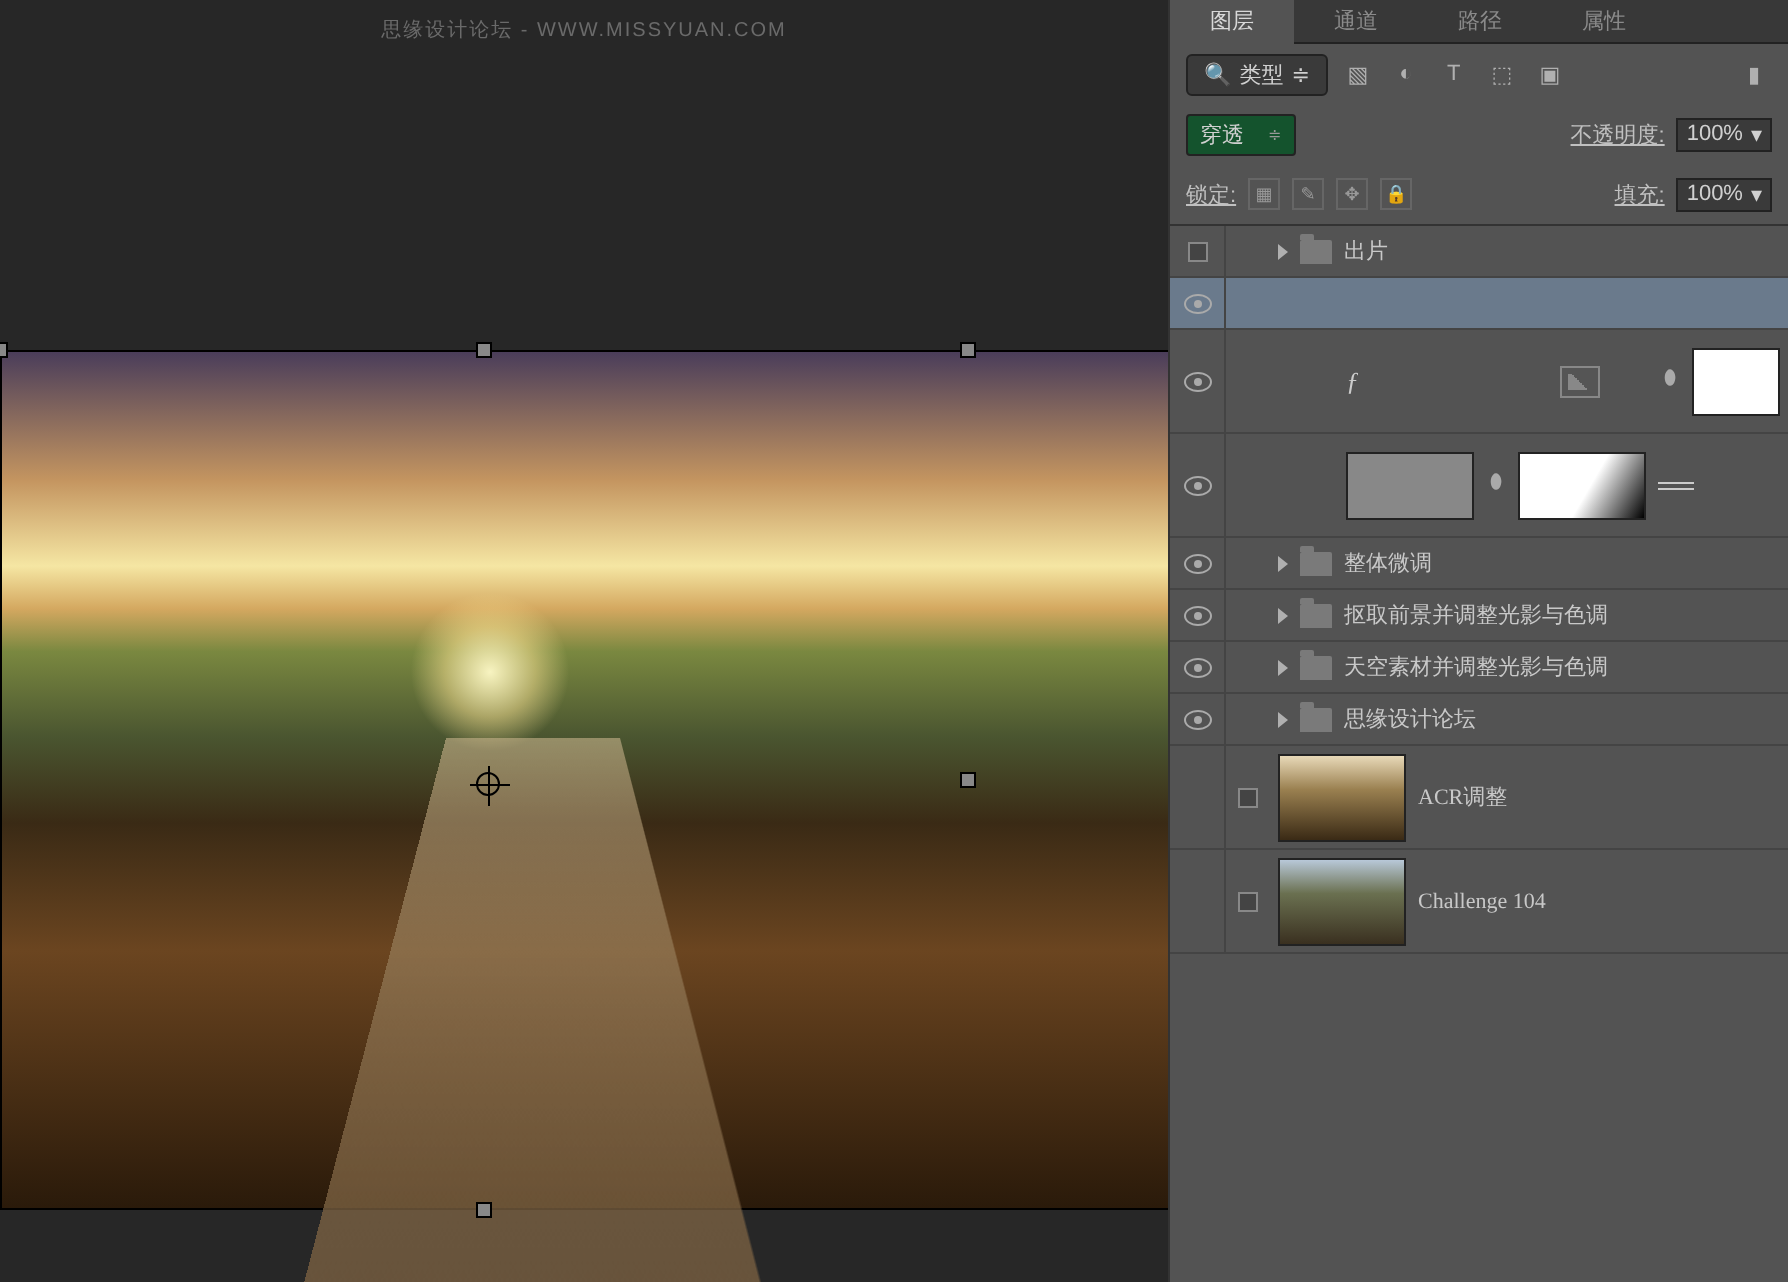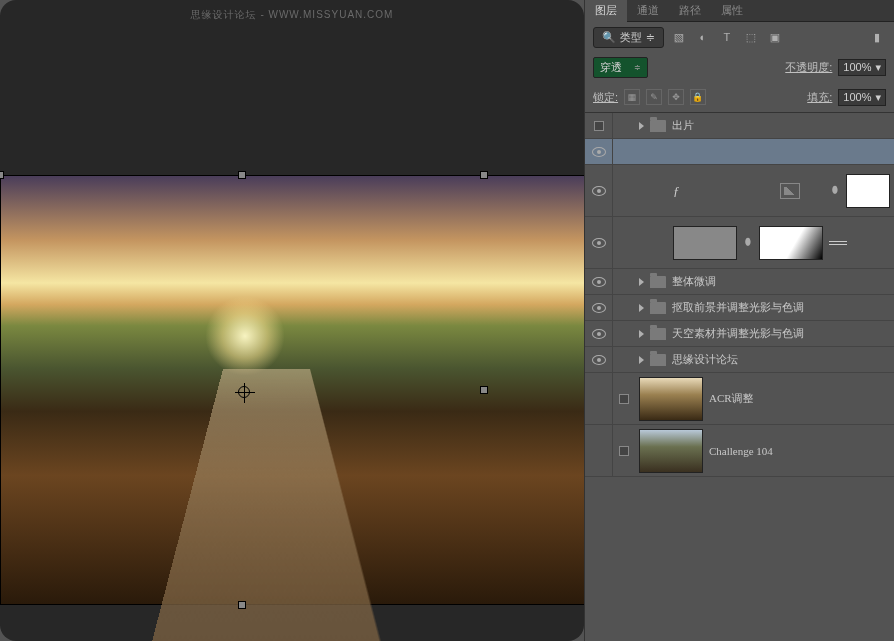--- a/index.html
+++ b/index.html
@@ -10,21 +10,20 @@
       font-size: 11px;
       color: #c8c8c8;
       display: flex;
       overflow: hidden;
     }
     .canvas-area {
       flex: 1;
       background: #272727;
       position: relative;
       overflow: hidden;
-      border-radius: 16px;
     }
     .canvas-image {
       position: absolute;
       left: 0; top: 175px;
       width: 585px; height: 430px;
       background: linear-gradient(180deg, #4a3d5a 0%, #c49560 15%, #f5e6a3 25%, #d4a860 30%, #7a8840 35%, #4a5530 45%, #3a2a15 55%, #6b4520 70%, #2a1a0a 100%);
       border: 1px solid #000;
     }
     .canvas-image::before {
       content: '';
@@ -85,21 +84,21 @@
       border-left: 1px solid #333;
     }
     .tabs {
       display: flex;
       background: #383838;
       height: 22px;
       align-items: center;
       border-bottom: 1px solid #222;
     }
     .tab {
-      padding: 4px 10px;
+      padding: 4px 20px;
       color: #8a8a8a;
       cursor: pointer;
       font-size: 11px;
     }
     .tab.active {
       background: #535353;
       color: #d8d8d8;
     }
     .filter-row, .blend-row, .lock-row {
       display: flex;

